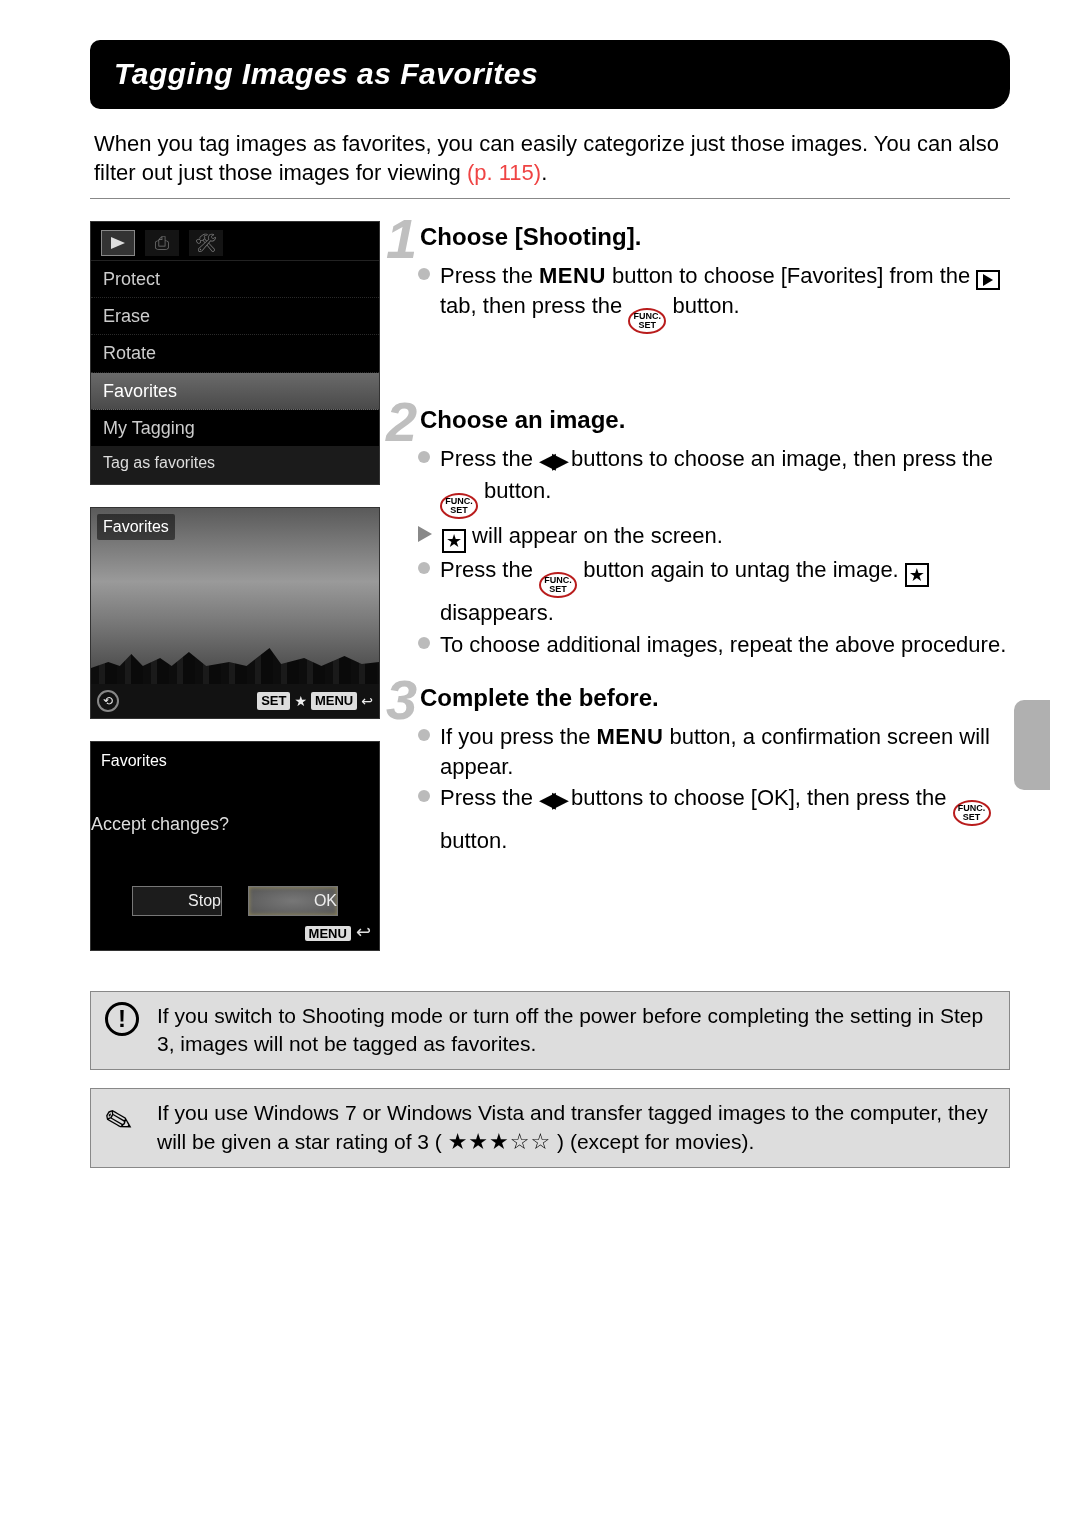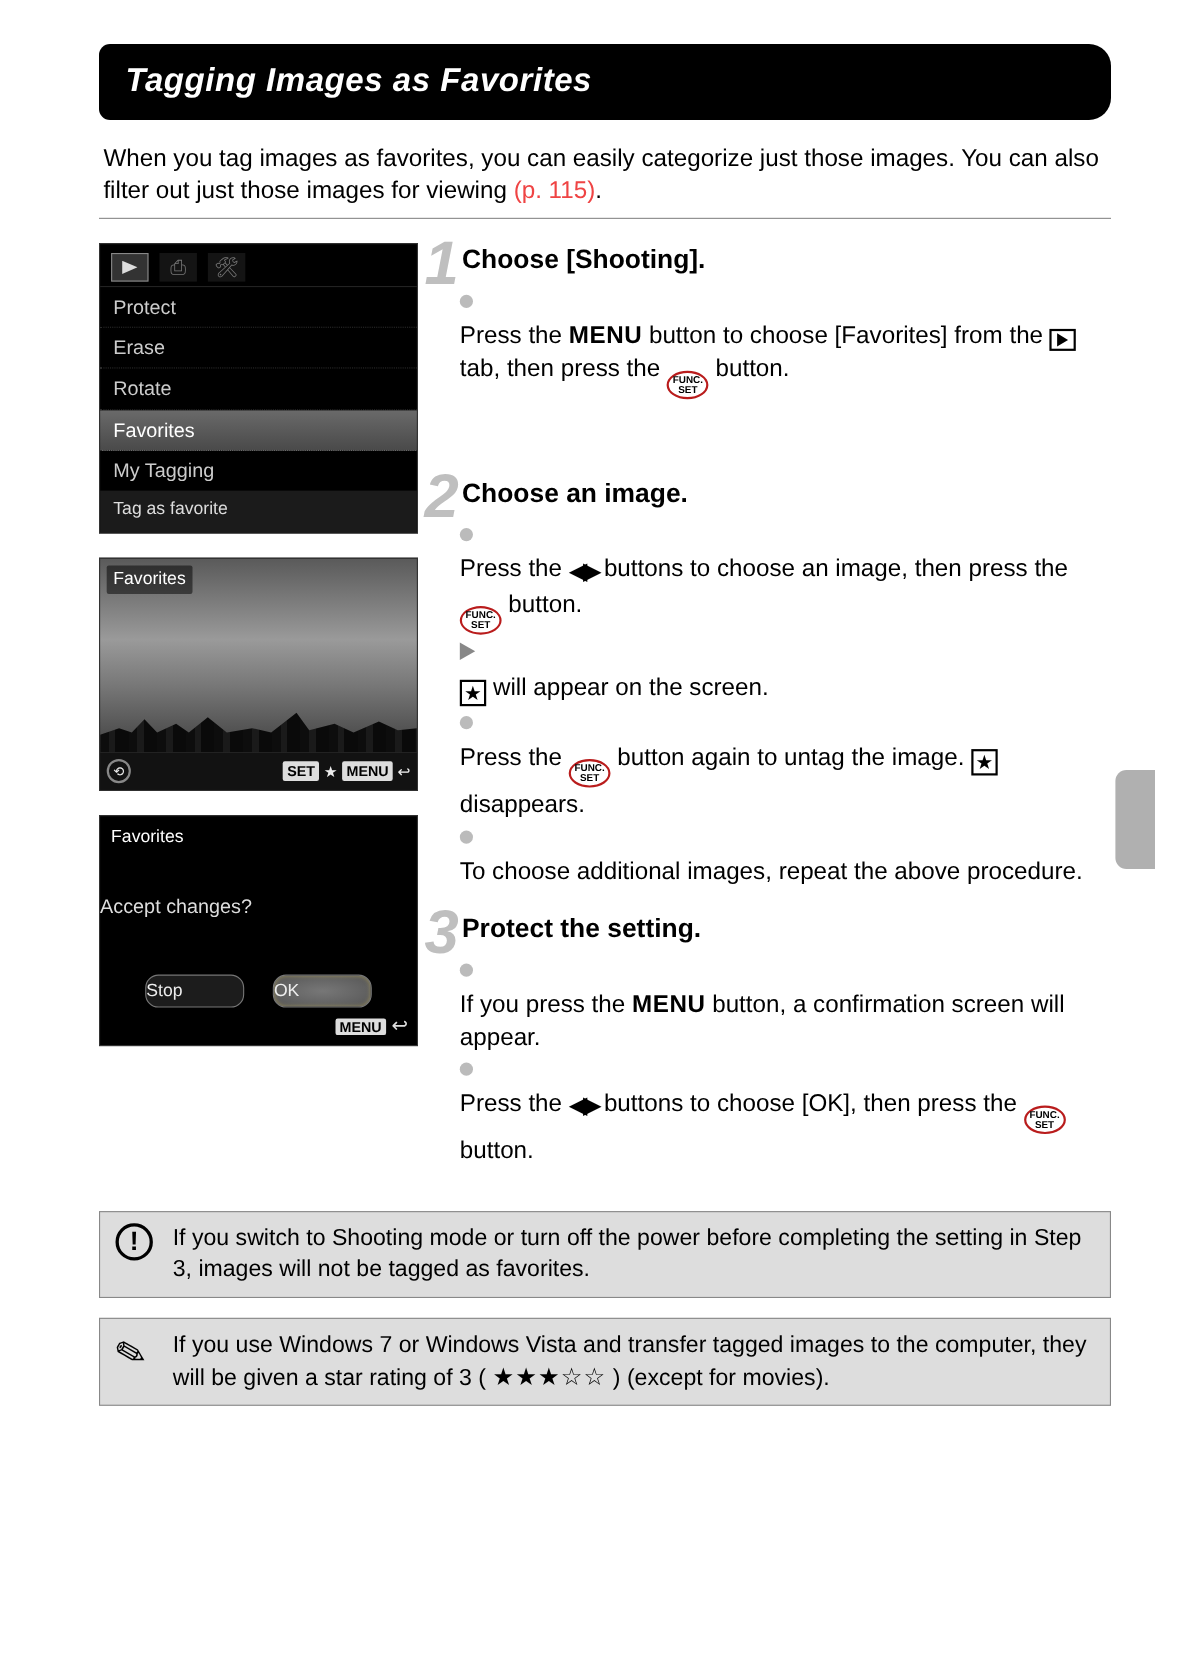--- a/index.html
+++ b/index.html
@@ -115,22 +115,22 @@
   }
   
   .lcd-confirm { height: 210px; position: relative; }
   .conf-title { padding: 8px 10px; font-size: 16px; }
   .conf-msg { color: #ddd; margin-top: 32px; font-size: 18px; }
   .conf-btns {
     position: absolute; bottom: 34px; left: 0; right: 0;
     display: flex; justify-content: center; gap: 26px;
   }
   .conf-btn {
-    width: 90px; text-align: left; padding: 3px 0;
-    border: 1px solid #777; border-radius: 12px;
+    width: 90px; text-align: right; padding: 3px 0;
+    border: 1px solid #777; border-radius: 0;
     background: #1c1c1c; color: #eee; font-size: 16px;
   }
   .conf-btn.sel {
     background: radial-gradient(#777,#555);
     box-shadow: 0 0 4px #9a8f5a inset;
   }
   .conf-foot {
     position: absolute; bottom: 6px; right: 8px;
   }
   
@@ -138,21 +138,21 @@
   .step-num {
     position: absolute; left: -14px; top: -10px;
     font-size: 56px; font-weight: 900; color: #bfbfbf;
     line-height: 1; font-style: italic;
     z-index: 0;
   }
   .step-head {
     font-weight: 700; font-size: 24px;
     position: relative; z-index: 1; margin-left: 20px; margin-bottom: 8px;
   }
-  .bul { display: flex; gap: 10px; margin: 2px 0 2px 18px; flex-direction: column; }
+  .bul { display: flex; gap: 10px; margin: 2px 0 2px 18px; }
   .bul .dot { width: 12px; height: 12px; background: #bbb; border-radius: 50%; margin-top: 7px; flex-shrink: 0; }
   .bul .tri { width: 0; height: 0; border-top: 8px solid transparent; border-bottom: 8px solid transparent; border-left: 14px solid #888; margin-top: 5px; flex-shrink: 0; }
   .menu-word { font-family: Arial Narrow, Arial, sans-serif; font-weight: 700; letter-spacing: 0.5px; }
   .play-sq {
     display: inline-flex; width: 24px; height: 20px;
     border: 2px solid #000; align-items: center; justify-content: center;
     vertical-align: -3px;
   }
   .play-sq::before {
     content: ""; border-top: 6px solid transparent; border-bottom: 6px solid transparent;
@@ -213,21 +213,21 @@
           <div class="tab-box" style="border:none;color:#777;">⎙</div>
           <div class="tab-box" style="border:none;color:#777;">🛠</div>
         </div>
         <div class="menu-list">
           <div class="row">Protect</div>
           <div class="row">Erase</div>
           <div class="row">Rotate</div>
           <div class="row sel">Favorites</div>
           <div class="row last">My Tagging</div>
         </div>
-        <div class="menu-help">Tag as favorite</div>
+        <div class="menu-help">Tag as favorites</div>
       </div>
 
       <div class="lcd">
         <div class="lcd-photo">
           <div class="fav-label">Favorites</div>
           <div class="skyline"></div>
           <div class="ground">
             <span style="display:flex;gap:4px;align-items:center;">
               <span class="circ">⟲</span>
             </span>
@@ -299,21 +299,21 @@
           </div>
         </div>
         <div class="bul">
             <span class="dot"></span>
           <div>To choose additional images, repeat the above procedure.</div>
         </div>
       </div>
 
       <div class="step">
         <div class="step-num">3</div>
-        <div class="step-head">Protect the setting.</div>
+        <div class="step-head">Complete the before.</div>
         <div class="bul">
             <span class="dot"></span>
           <div>
             <span>If you press the </span><span class="menu-word">MENU</span><span> button, a confirmation screen will appear.</span>
           </div>
         </div>
         <div class="bul">
             <span class="dot"></span>
           <div>
             <span>Press the </span><span class="lr-arrows">◀▶</span><span> buttons to choose [OK], then press the </span><span class="func-btn">

